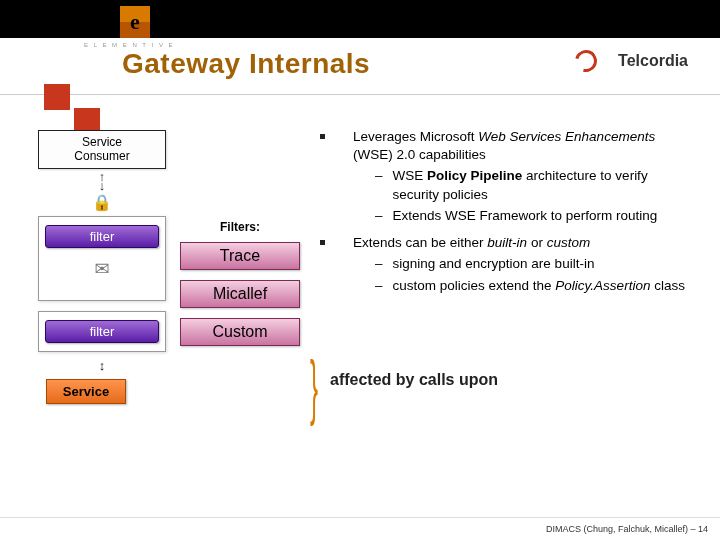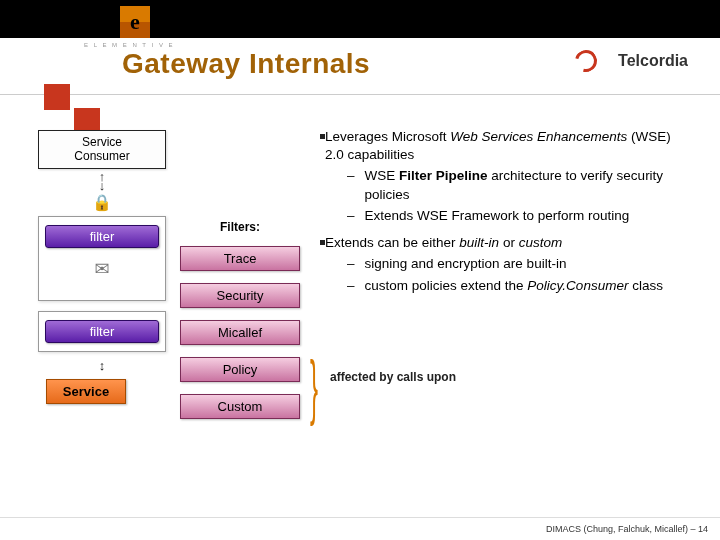--- a/index.html
+++ b/index.html
@@ -23,30 +23,30 @@
   .lock-icon { margin: 2px auto; text-align: center; font-size: 16px; color: #555; }
   .col-wrap { border: 1px solid #999; padding: 8px 6px 10px; margin-top: 4px; box-shadow: 1px 1px 3px rgba(0,0,0,0.15); }
   .pill { background: linear-gradient(to bottom, #a06bd6, #5a1ea8); color: #fff; text-align: center; padding: 3px 20px; font-size: 13px; border-radius: 3px; border: 1px solid #2b0860; box-shadow: 1px 1px 2px rgba(0,0,0,0.3); }
   .mail-icon { margin: 10px auto; text-align: center; font-size: 18px; color: #777; }
   .pill.bottom { margin-top: 8px; }
   .filter2-wrap { border: 1px solid #999; padding: 8px 6px; margin-top: 10px; box-shadow: 1px 1px 3px rgba(0,0,0,0.15); }
   .dbl-arrow { text-align: center; font-size: 13px; margin: 6px 0; }
   .svc-last { background: linear-gradient(to bottom, #ff944d, #e66a1a); color: #000; text-align: center; padding: 4px; font-size: 13px; font-weight: bold; border: 1px solid #a54b00; box-shadow: 1px 1px 2px rgba(0,0,0,0.3); margin-top: 6px; margin-left: 8px; width: 80px; }
   .filters-col { position: absolute; top: 220px; left: 180px; width: 120px; }
   .filters-head { font-size: 12px; font-weight: bold; text-align: center; margin-bottom: 8px; }
-  .fbox { background: linear-gradient(to bottom, #f5cde0, #c973a1); border: 1px solid #7a2b56; padding: 4px 8px; text-align: center; font-size: 13px; margin-bottom: 10px; box-shadow: 1px 1px 2px rgba(0,0,0,0.25); margin-top: 12px; }
+  .fbox { background: linear-gradient(to bottom, #f5cde0, #c973a1); border: 1px solid #7a2b56; padding: 4px 8px; text-align: center; font-size: 16px; margin-bottom: 10px; box-shadow: 1px 1px 2px rgba(0,0,0,0.25); }
   .right-col { position: absolute; top: 128px; left: 320px; width: 370px; font-size: 13.5px; line-height: 1.35; }
-  .b-main { display: flex; gap: 0; margin-bottom: 6px; }
+  .b-main { display: flex; gap: 28px; margin-bottom: 6px; }
   .b-sq { width: 5px; height: 5px; background: #222; margin-top: 6px; flex-shrink: 0; }
   .sub-ul { margin-left: 22px; }
   .sub-li { display: flex; gap: 10px; margin: 3px 0; }
   .dash { flex-shrink: 0; }
   .italic { font-style: italic; }
   .brace { position: absolute; top: 352px; left: 304px; font-size: 60px; color: #d97a00; transform: scaleX(0.4) scaleY(1.2); }
-  .affected { position: absolute; top: 370px; left: 330px; font-size: 12px; font-weight: bold; color: #222; line-height: 1.3; }
+  .affected { position: absolute; top: 370px; left: 330px; font-size: 16px; font-weight: bold; color: #222; line-height: 1.3; }
   .footer-line { position: absolute; bottom: 22px; left: 0; right: 0; height: 1px; background: #ddd; }
   .footer { position: absolute; bottom: 6px; right: 12px; font-size: 9px; color: #333; text-align: center; }
 </style>
 </head>
 <body>
 
 <div class="top-bar"></div>
 <div class="e-logo-box">
   <span class="e">e</span>
 </div>
@@ -81,55 +81,53 @@
   <div class="filter2-wrap">
     <div class="pill">filter</div>
   </div>
   <div class="dbl-arrow">↕</div>
   <div class="svc-last">Service</div>
 </div>
 
 <div class="filters-col">
   <div class="filters-head">Filters:</div>
   <div class="fbox">Trace</div>
-  <div class="fbox">Security</div>
   <div class="fbox">Micallef</div>
-  <div class="fbox">Policy</div>
   <div class="fbox">Custom</div>
 </div>
 
 <div class="right-col">
   <div class="b-main">
     <div class="b-sq"></div>
     <div>
       <span>Leverages Microsoft </span><span class="italic">Web Services Enhancements</span><span> (WSE) 2.0 capabilities</span>
       <div class="sub-ul">
         <div class="sub-li">
             <span class="dash">–</span>
-            <div><span>WSE </span><b>Filter Pipeline</b><span> architecture to verify security policies</span></div>
+            <div><span>WSE </span><b>Policy Pipeline</b><span> architecture to verify security policies</span></div>
           </div>
         <div class="sub-li">
             <span class="dash">–</span>
             <div>Extends WSE Framework to perform routing</div>
           </div>
       </div>
     </div>
   </div>
   <div class="b-main">
     <div class="b-sq"></div>
     <div>
       <span>Extends can be either </span><span class="italic">built-in</span><span> or </span><span class="italic">custom</span>
       <div class="sub-ul">
         <div class="sub-li">
             <span class="dash">–</span>
             <div>signing and encryption are built-in</div>
           </div>
         <div class="sub-li">
             <span class="dash">–</span>
-            <div><span>custom policies extend the </span><span class="italic">Policy.Consumer</span><span> class</span></div>
+            <div><span>custom policies extend the </span><span class="italic">Policy.Assertion</span><span> class</span></div>
           </div>
       </div>
     </div>
   </div>
 </div>
 
 <div class="brace">}</div>
 <div class="affected">
   <div>affected by calls upon</div>
 </div>

